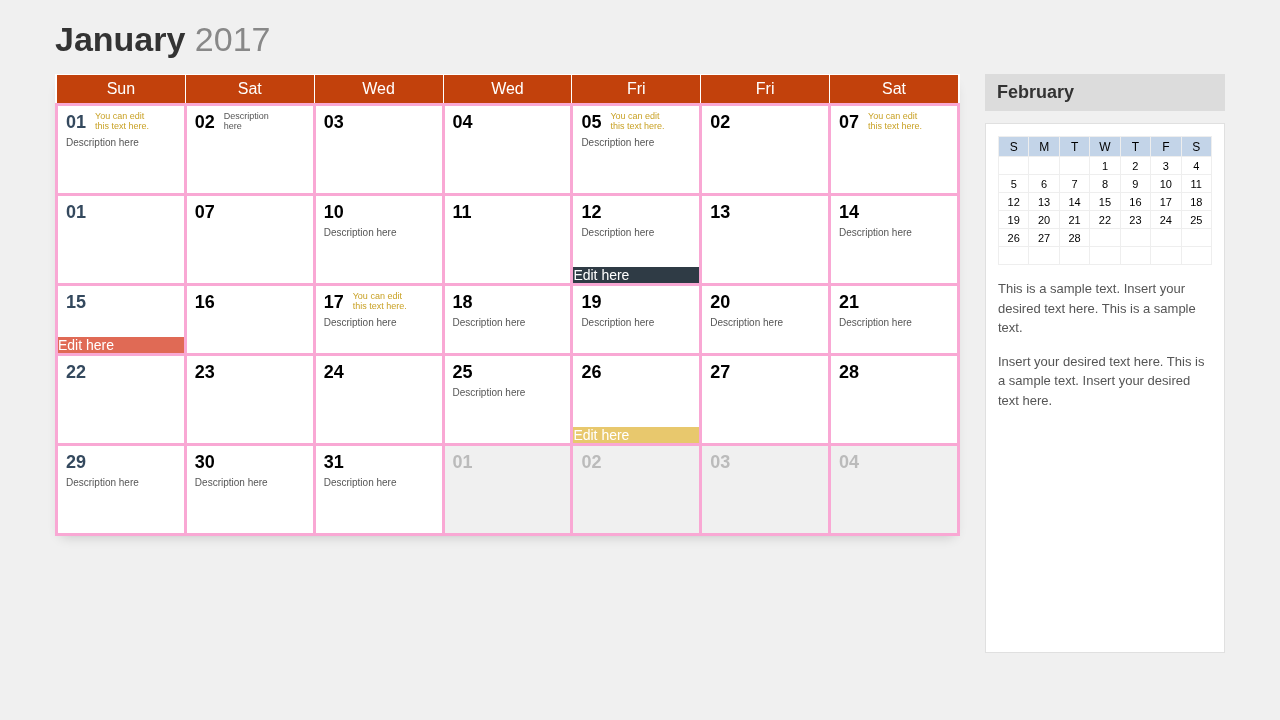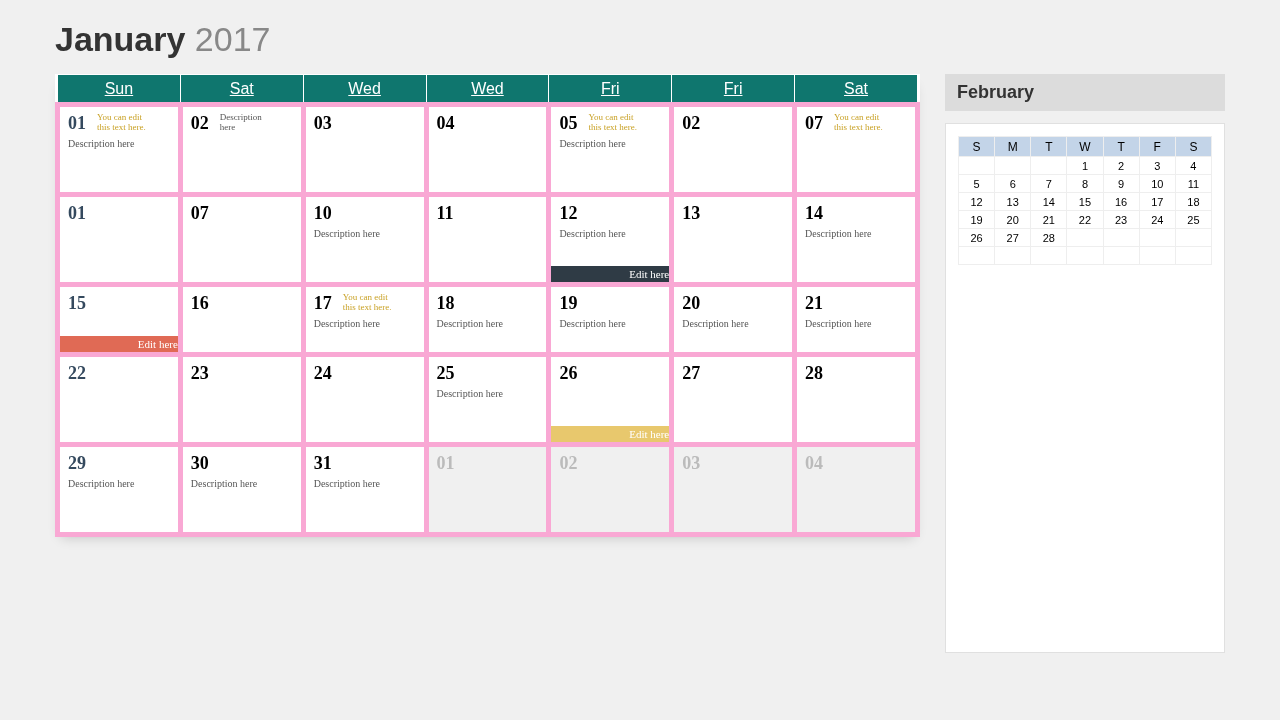--- a/index.html
+++ b/index.html
@@ -7,39 +7,39 @@
 body { background:#f0f0f0; padding:20px 55px 0 55px; overflow:hidden; }
 
 
 .title { font-size:34px; color:#333; }
 .title .month { font-weight:bold; }
 .title .year { font-weight:normal; color:#888; }
 
 
 .columns { display:flex; gap:25px; }
 .main { flex:1; }
-.side { width:280px; }
+.side { width:240px; }
 
 
 .cal { border-collapse:collapse; width:100%; table-layout:fixed; background:#fff;
   box-shadow:0 6px 12px -6px rgba(0,0,0,0.2); margin-top:15px; }
-.cal th { background:#0f766e; color:#fff; font-weight:normal; font-size:16px; height:30px;
-  border:1px solid #fff;text-decoration:underline; }
-.cal td { border:5px solid #f9a8d4; vertical-align:top; height:90px; position:relative;
-  padding:6px 6px 0 8px; font-size:10px;font-family:Liberation Serif, serif; }
+.cal th { background:#c2410c; color:#fff; font-weight:normal; font-size:16px; height:30px;
+  border:1px solid #fff; }
+.cal td { border:3px solid #f9a8d4; vertical-align:top; height:90px; position:relative;
+  padding:6px 6px 0 8px; font-size:10px; }
 .cal td.altrow { height:70px; }
 .cal td.out { background:#f0f0f0; }
 .cal td .daynum { font-size:18px; font-weight:bold; display:inline-block; min-width:26px; }
 .cal td.out .daynum { color:#bbb; }
 .cal td.sun .daynum { color:#34495e; }
 .cal td .hint { color:#c9a227; font-size:9px; line-height:1.1; display:inline-block;
   vertical-align:top; width:55px; margin-left:3px; }
 .cal td .desc { color:#555; font-size:10px; margin-top:4px; }
 .cal td .bar { position:absolute; left:0; right:0; bottom:0; height:16px; color:#fff;
-  font-size:11px; line-height:16px; text-align:right;padding-left:24px; }
+  font-size:14px; line-height:16px; text-align:left; }
 .bar.dark   { background:#2f3b45; }
 .bar.red    { background:#e06a55; }
 .bar.yellow { background:#e8c86d; }
 
 
 .side-title { background:#dcdcdc; padding:8px 12px; font-size:18px; font-weight:bold;
   color:#333; margin-top:15px; }
 .side-box { background:#fff; border:1px solid #e0e0e0; padding:12px; margin-top:12px;
   min-height:530px; }
 .mini { border-collapse:collapse; width:100%; margin-bottom:14px; }
@@ -185,15 +185,19 @@
               <td></td>
               <td></td>
               <td></td>
               <td></td>
               <td></td>
               <td></td>
               <td></td>
             </tr>
           </tbody>
         </table>
+      <div class="side-text">
+        <p>This is a sample text. Insert your desired text here. This is a sample text.</p>
+        <p>Insert your desired text here. This is a sample text. Insert your desired text here.</p>
+      </div>
     </div>
   </div>
 </div>
 
 </body></html>

